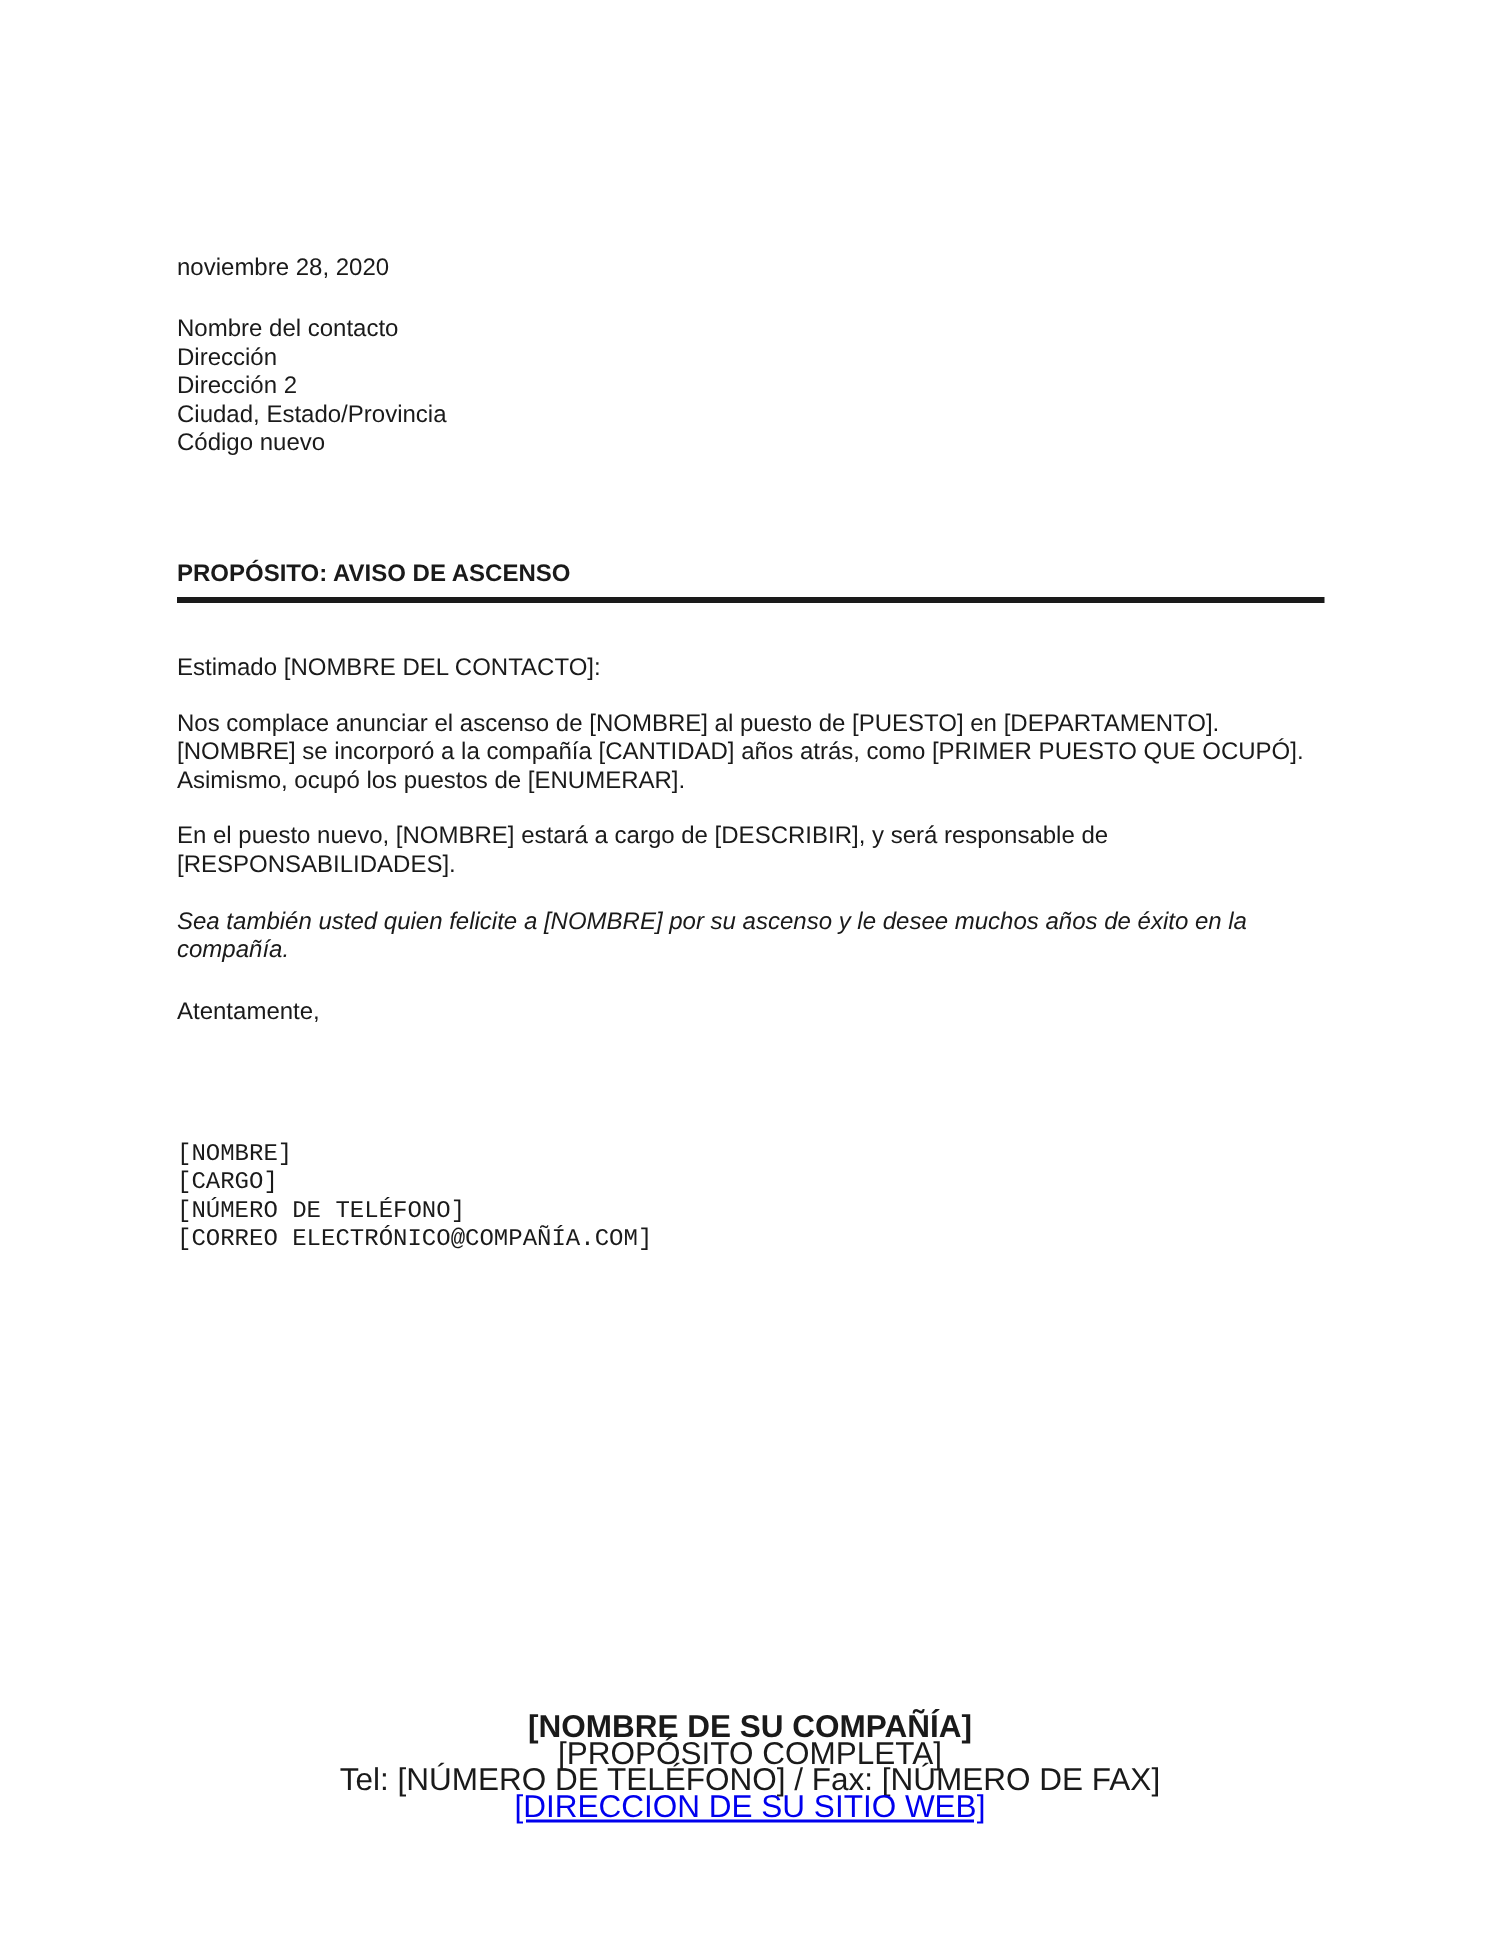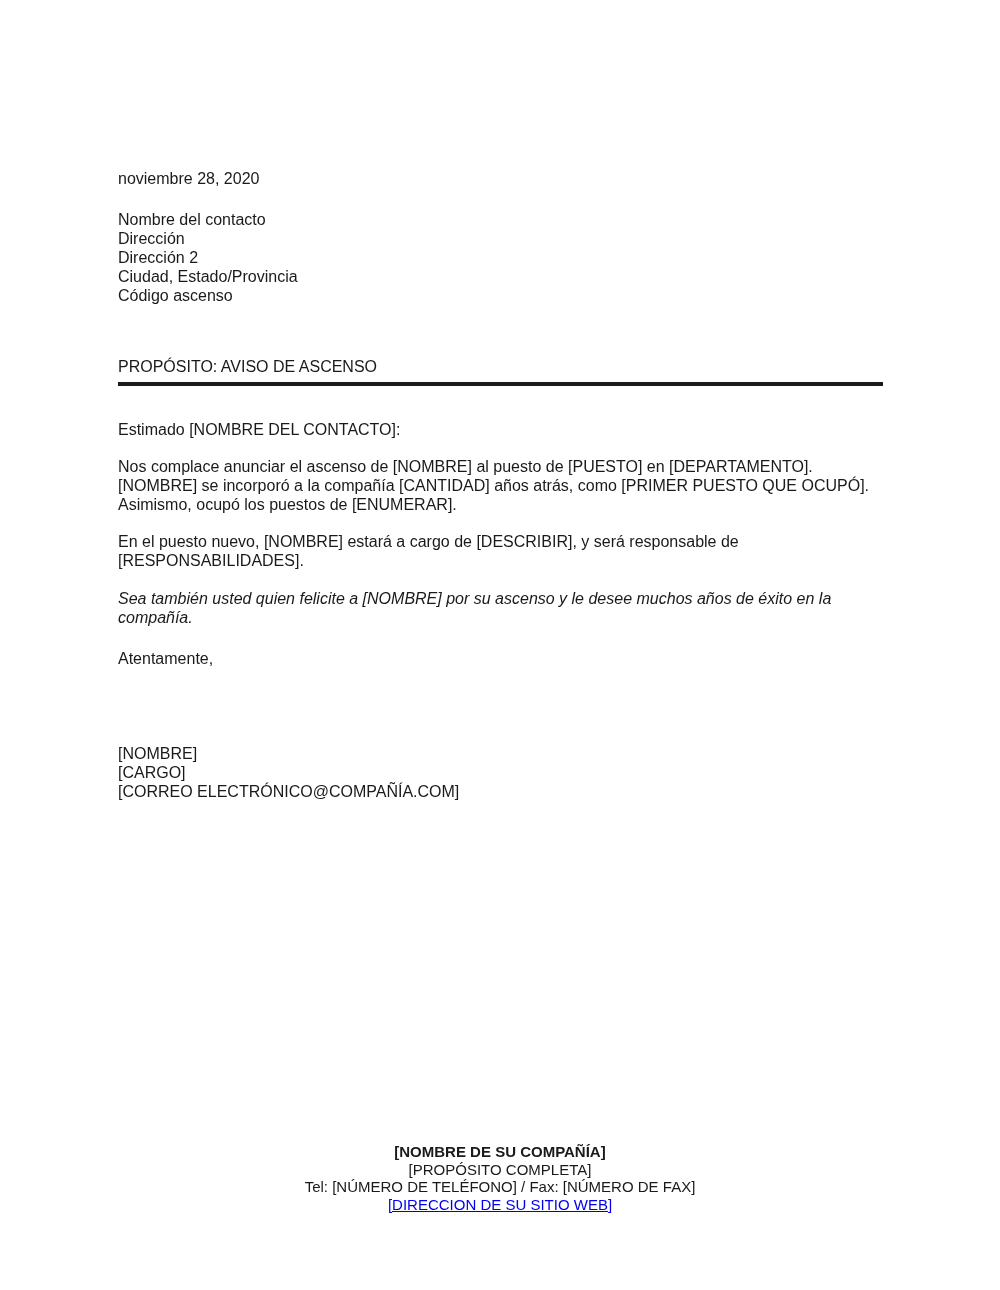--- a/index.html
+++ b/index.html
@@ -16,79 +16,80 @@
     position: relative;
     width: 1000px;
     height: 1154px;
     padding: 169px 117px 0 118px;
     font-size: 16px;
     line-height: 19px;
   }
   .date { margin: 0; }
   .recipient { margin-top: 22px; }
   .subject {
-    margin-top: 52px;
-    font-weight: normal;
+    margin-top: 68px;
+    font-weight: bold;
   }
   .rule {
     border: none;
     height: 4px;
     background: var(--rule-color, #1a1a1a);
     margin-top: 6px;
     width: 100%;
   }
   .salutation { margin-top: 34px; }
   .para { margin-top: 18px; }
   .para-3 { margin-top: 19px; font-style: italic; }
   .closing { margin-top: 22px; }
-  .signature { margin-top: 76px; }
+  .signature { margin-top: 76px; font-family: Liberation Mono, monospace; }
   .footer {
     position: absolute;
     top: 1143px;
     left: 0;
     width: 1000px;
     text-align: center;
-    font-size: 15px;
+    font-size: 21px;
     line-height: 17.5px;
   }
   .footer-company { font-weight: bold; }
   .footer-link {
     color: var(--link-color, #0000ee);
     text-align: right;
   }
 </style>
 </head>
 <body>
 
 <div class="page">
 
   <p class="date">noviembre 28, 2020</p>
 
   <div class="recipient">
     <div>Nombre del contacto</div>
     <div>Dirección</div>
     <div>Dirección 2</div>
     <div>Ciudad, Estado/Provincia</div>
-    <div>Código ascenso</div>
+    <div>Código nuevo</div>
   </div>
 
   <p class="subject">PROPÓSITO: AVISO DE ASCENSO</p>
   <hr class="rule">
 
   <p class="salutation">Estimado [NOMBRE DEL CONTACTO]:</p>
 
   <p class="para">Nos complace anunciar el ascenso de [NOMBRE] al puesto de [PUESTO] en [DEPARTAMENTO]. [NOMBRE] se incorporó a la compañía [CANTIDAD] años atrás, como [PRIMER PUESTO QUE OCUPÓ]. Asimismo, ocupó los puestos de [ENUMERAR].</p>
   <p class="para">En el puesto nuevo, [NOMBRE] estará a cargo de [DESCRIBIR], y será responsable de [RESPONSABILIDADES].</p>
   <p class="para para-3">Sea también usted quien felicite a [NOMBRE] por su ascenso y le desee muchos años de éxito en la compañía.</p>
 
   <p class="closing">Atentamente,</p>
 
   <div class="signature">
     <div>[NOMBRE]</div>
     <div>[CARGO]</div>
+    <div>[NÚMERO DE TELÉFONO]</div>
     <div>[CORREO ELECTRÓNICO@COMPAÑÍA.COM]</div>
   </div>
 
   <div class="footer">
     <div class="footer-company">[NOMBRE DE SU COMPAÑÍA]</div>
     <div>[PROPÓSITO COMPLETA]</div>
     <div>Tel: [NÚMERO DE TELÉFONO] / Fax: [NÚMERO DE FAX]</div>
     <div><a href="#" class="footer-link">[DIRECCION DE SU SITIO WEB]</a></div>
   </div>
 

